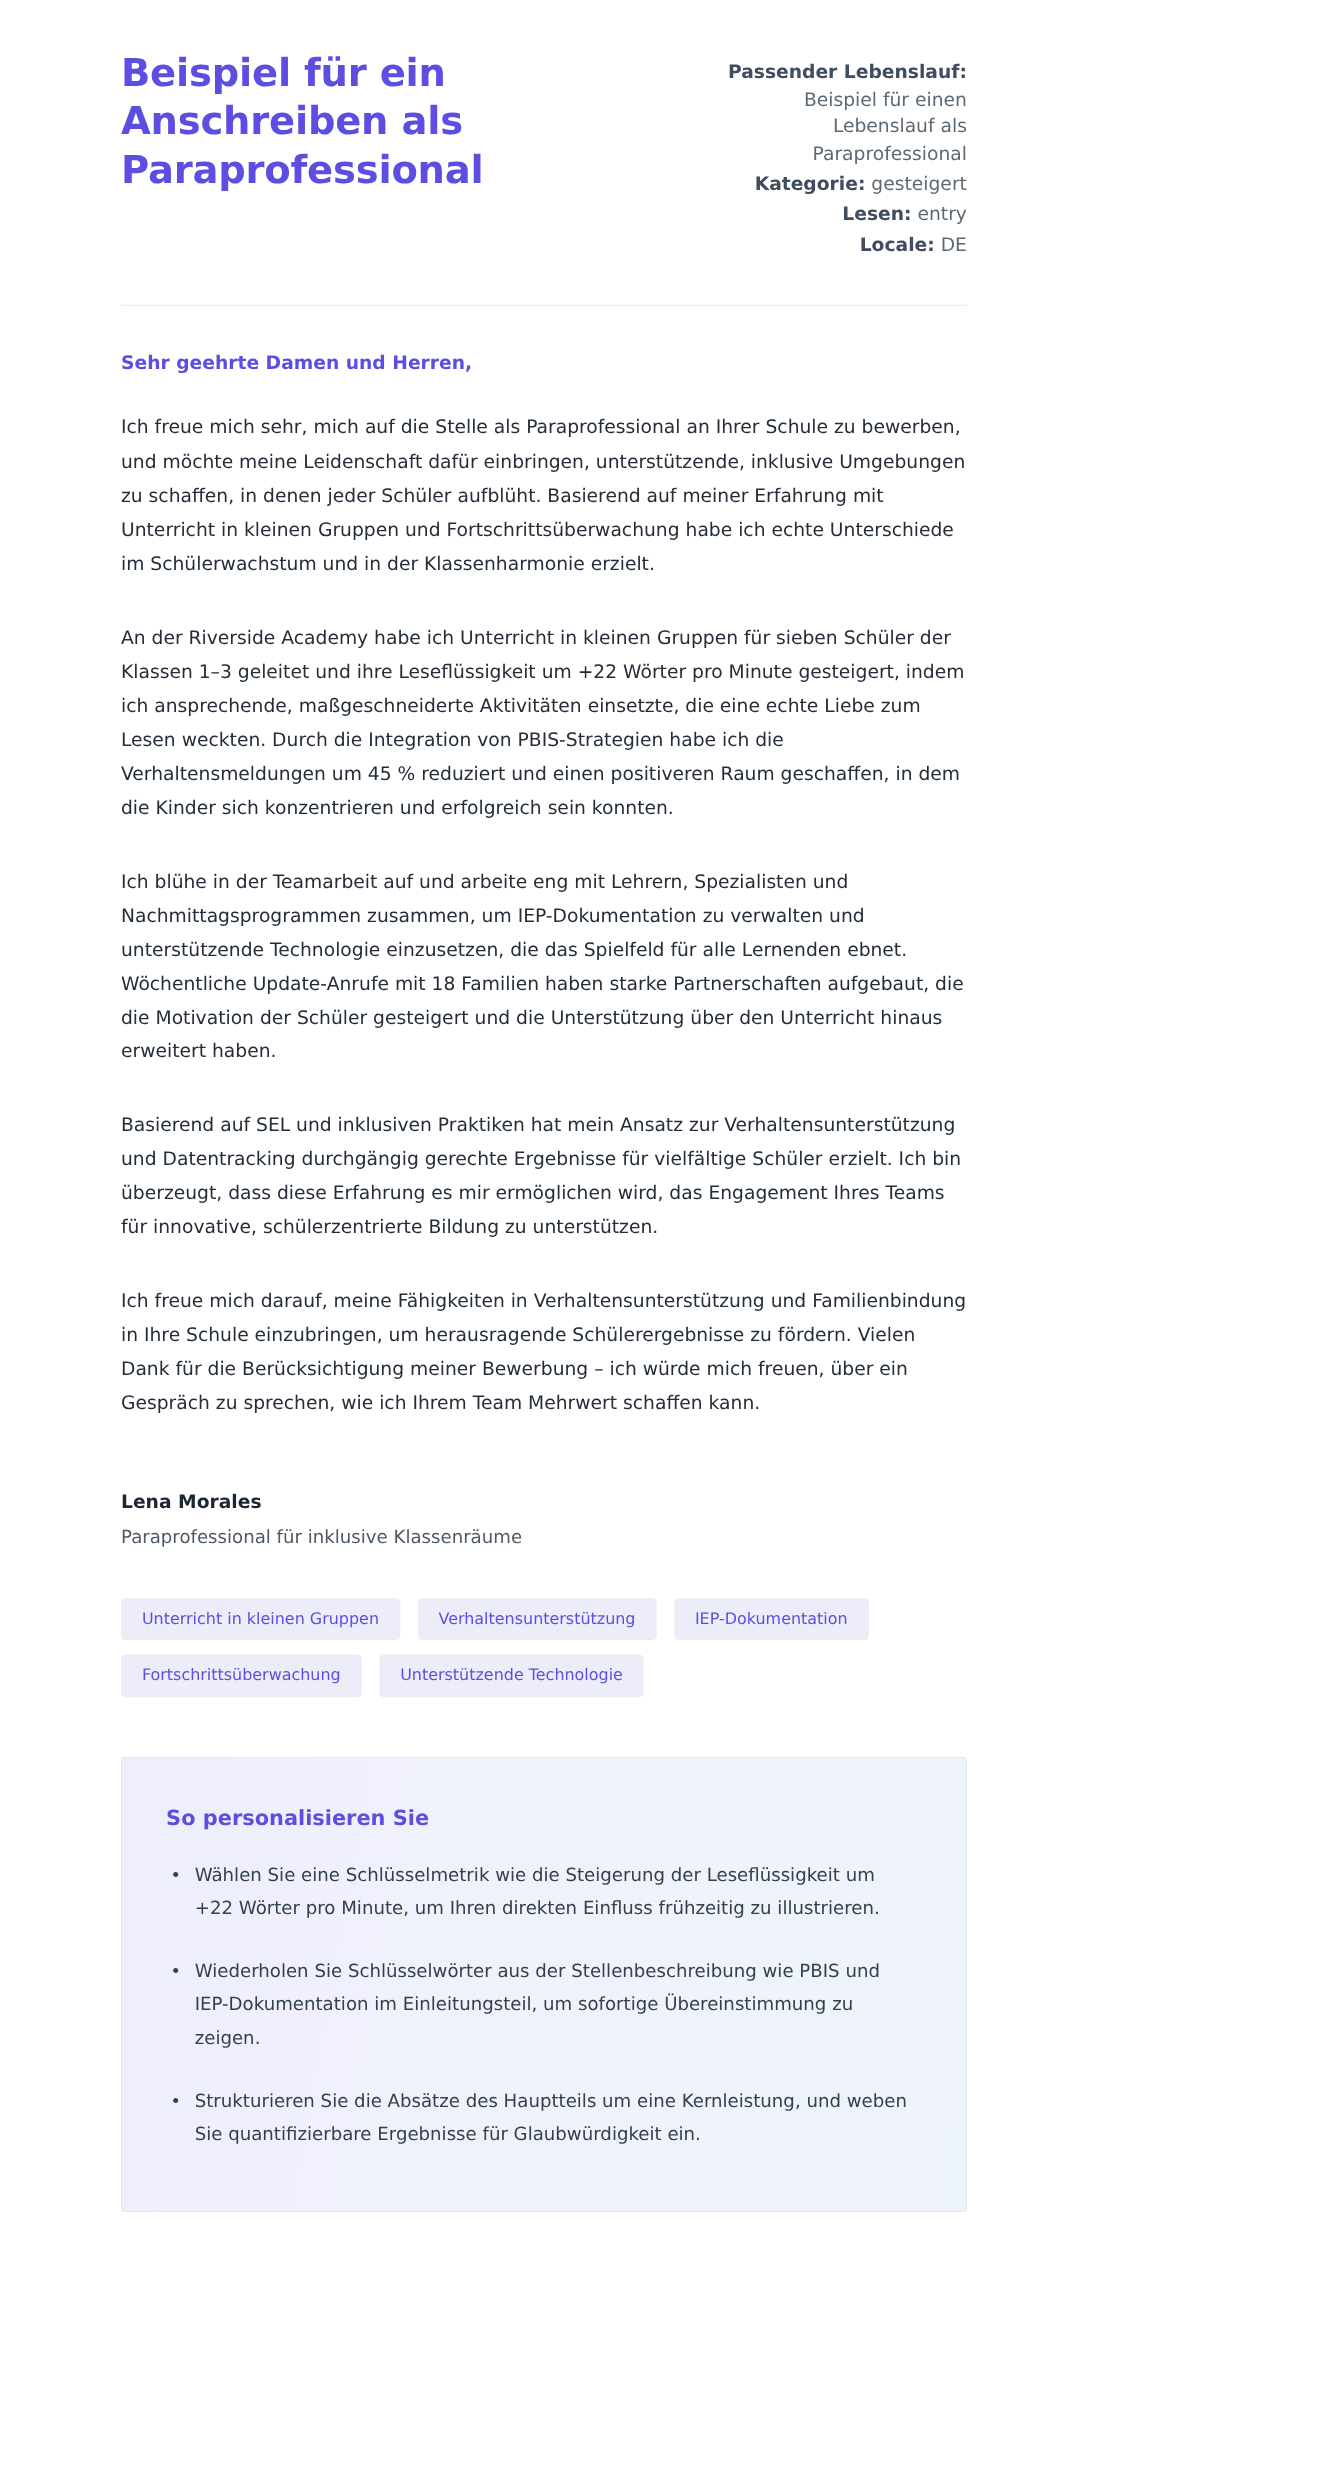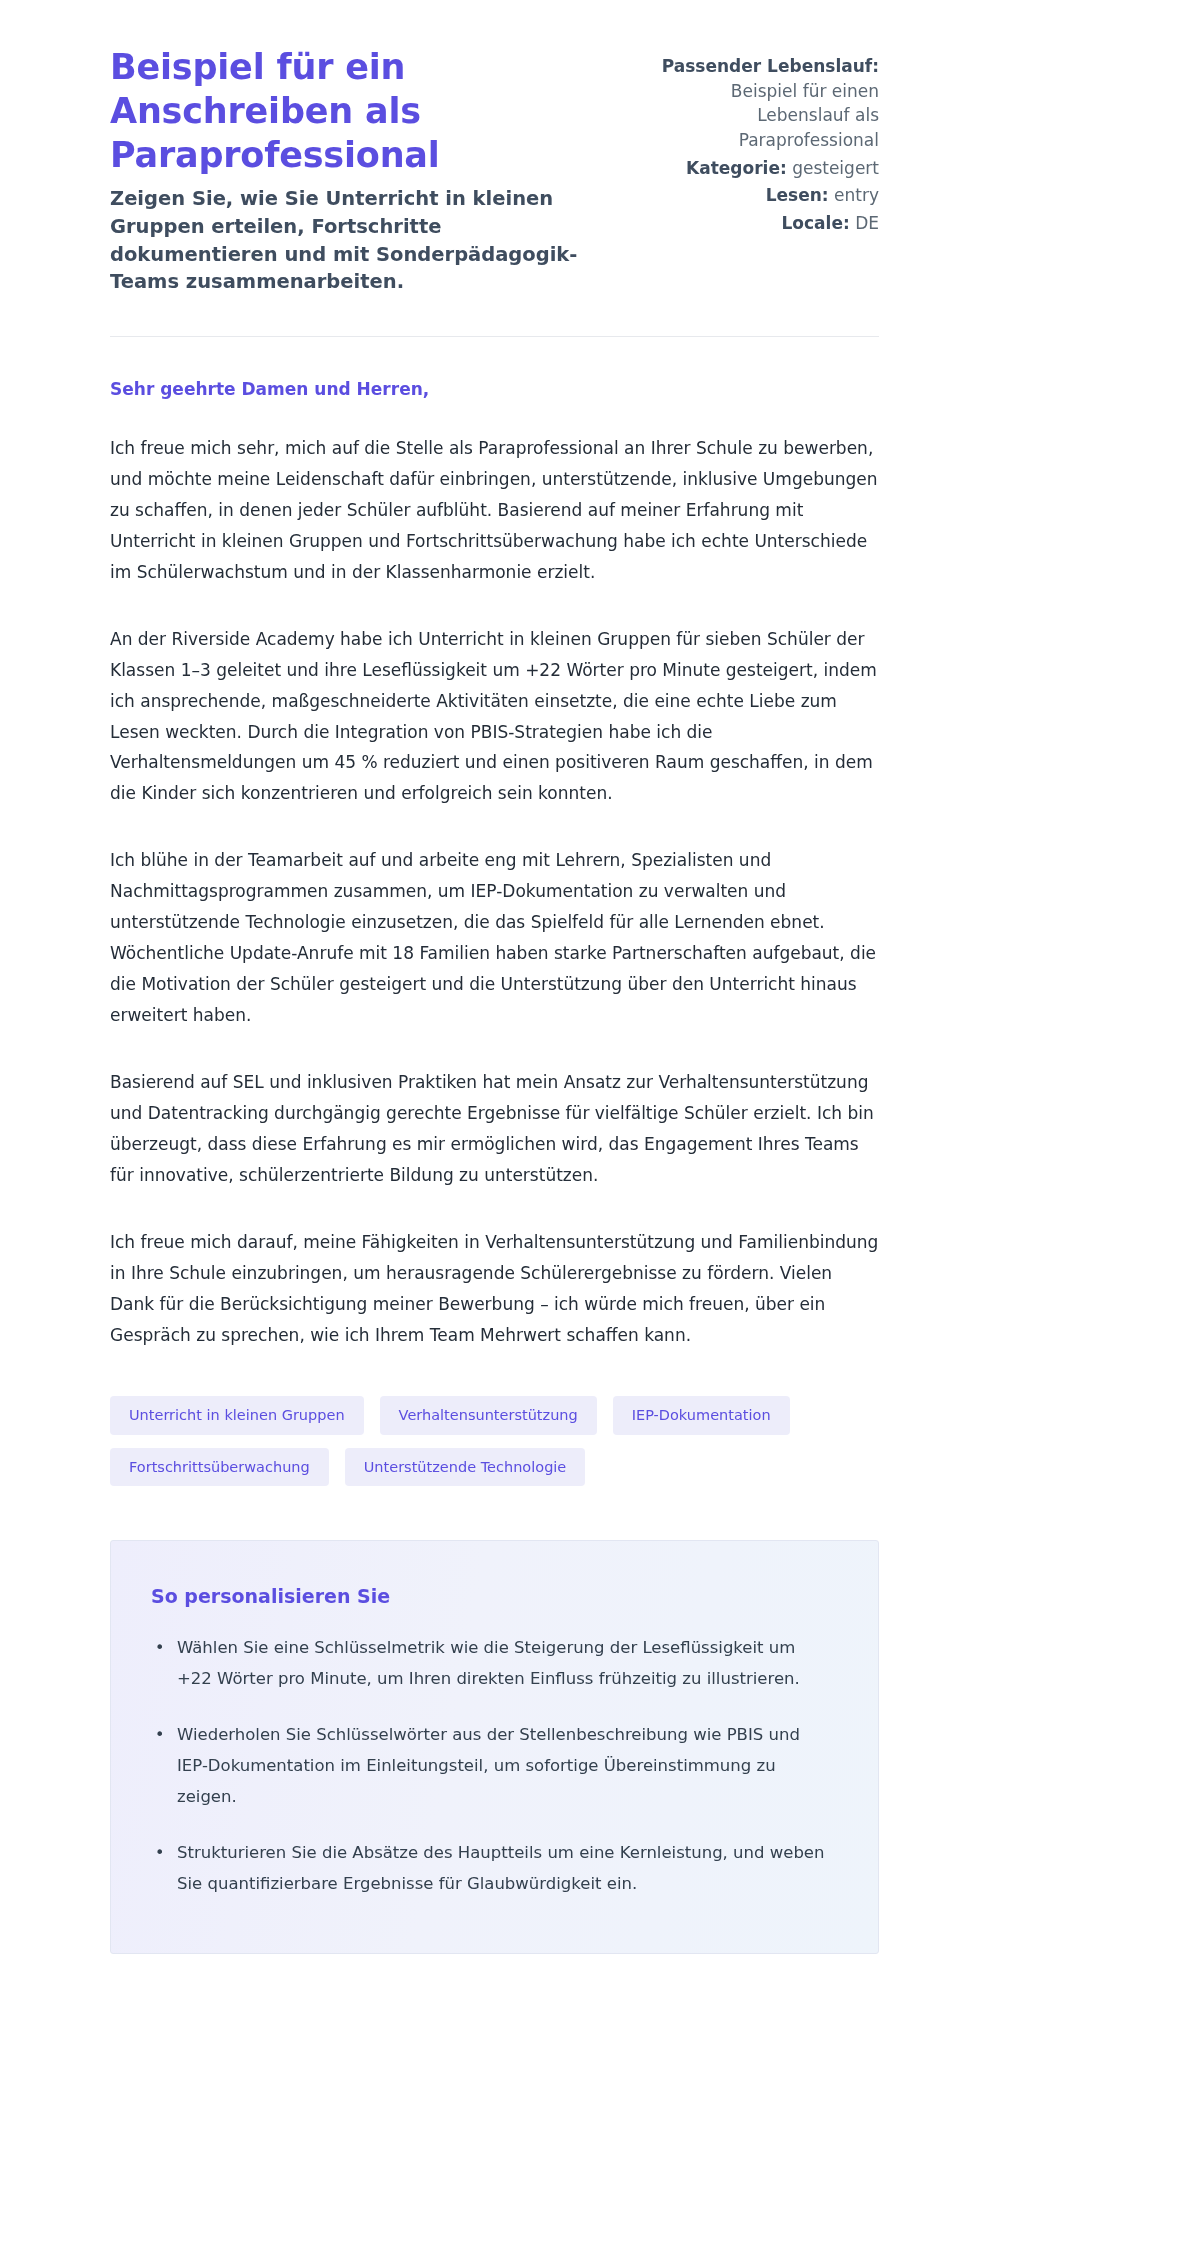--- a/index.html
+++ b/index.html
@@ -164,21 +164,20 @@
   }
 </style>
 </head>
 <body>
 
 <div class="page">
 
   <div class="doc-header">
     <div class="header-left">
       <h1 class="doc-title">Beispiel für ein Anschreiben als Paraprofessional</h1>
-      <p class="doc-subtitle">Zeigen Sie, wie Sie Unterricht in kleinen Gruppen erteilen, Fortschritte dokumentieren und mit Sonderpädagogik-Teams zusammenarbeiten.</p>
     </div>
     <div class="header-meta">
       <div class="meta-row">
         <span class="meta-label">Passender Lebenslauf:</span>
         <span class="meta-value">Beispiel für einen Lebenslauf als Paraprofessional</span>
       </div>
       <div class="meta-row">
         <span class="meta-label">Kategorie:</span>
         <span class="meta-value">gesteigert</span>
       </div>
@@ -197,20 +196,24 @@
 
   <div class="letter">
     <p class="salutation">Sehr geehrte Damen und Herren,</p>
     <p class="para">Ich freue mich sehr, mich auf die Stelle als Paraprofessional an Ihrer Schule zu bewerben, und möchte meine Leidenschaft dafür einbringen, unterstützende, inklusive Umgebungen zu schaffen, in denen jeder Schüler aufblüht. Basierend auf meiner Erfahrung mit Unterricht in kleinen Gruppen und Fortschrittsüberwachung habe ich echte Unterschiede im Schülerwachstum und in der Klassenharmonie erzielt.</p>
     <p class="para">An der Riverside Academy habe ich Unterricht in kleinen Gruppen für sieben Schüler der Klassen 1–3 geleitet und ihre Leseflüssigkeit um +22 Wörter pro Minute gesteigert, indem ich ansprechende, maßgeschneiderte Aktivitäten einsetzte, die eine echte Liebe zum Lesen weckten. Durch die Integration von PBIS-Strategien habe ich die Verhaltensmeldungen um 45 % reduziert und einen positiveren Raum geschaffen, in dem die Kinder sich konzentrieren und erfolgreich sein konnten.</p>
     <p class="para">Ich blühe in der Teamarbeit auf und arbeite eng mit Lehrern, Spezialisten und Nachmittagsprogrammen zusammen, um IEP-Dokumentation zu verwalten und unterstützende Technologie einzusetzen, die das Spielfeld für alle Lernenden ebnet. Wöchentliche Update-Anrufe mit 18 Familien haben starke Partnerschaften aufgebaut, die die Motivation der Schüler gesteigert und die Unterstützung über den Unterricht hinaus erweitert haben.</p>
     <p class="para">Basierend auf SEL und inklusiven Praktiken hat mein Ansatz zur Verhaltensunterstützung und Datentracking durchgängig gerechte Ergebnisse für vielfältige Schüler erzielt. Ich bin überzeugt, dass diese Erfahrung es mir ermöglichen wird, das Engagement Ihres Teams für innovative, schülerzentrierte Bildung zu unterstützen.</p>
     <p class="para">Ich freue mich darauf, meine Fähigkeiten in Verhaltensunterstützung und Familienbindung in Ihre Schule einzubringen, um herausragende Schülerergebnisse zu fördern. Vielen Dank für die Berücksichtigung meiner Bewerbung – ich würde mich freuen, über ein Gespräch zu sprechen, wie ich Ihrem Team Mehrwert schaffen kann.</p>
   </div>
 
+  <div class="signature">
+    <p class="sig-name">Lena Morales</p>
+    <p class="sig-role">Paraprofessional für inklusive Klassenräume</p>
+  </div>
 
   <div class="tags">
     <span class="tag">Unterricht in kleinen Gruppen</span>
     <span class="tag">Verhaltensunterstützung</span>
     <span class="tag">IEP-Dokumentation</span>
     <span class="tag">Fortschrittsüberwachung</span>
     <span class="tag">Unterstützende Technologie</span>
   </div>
 
   <div class="callout">

